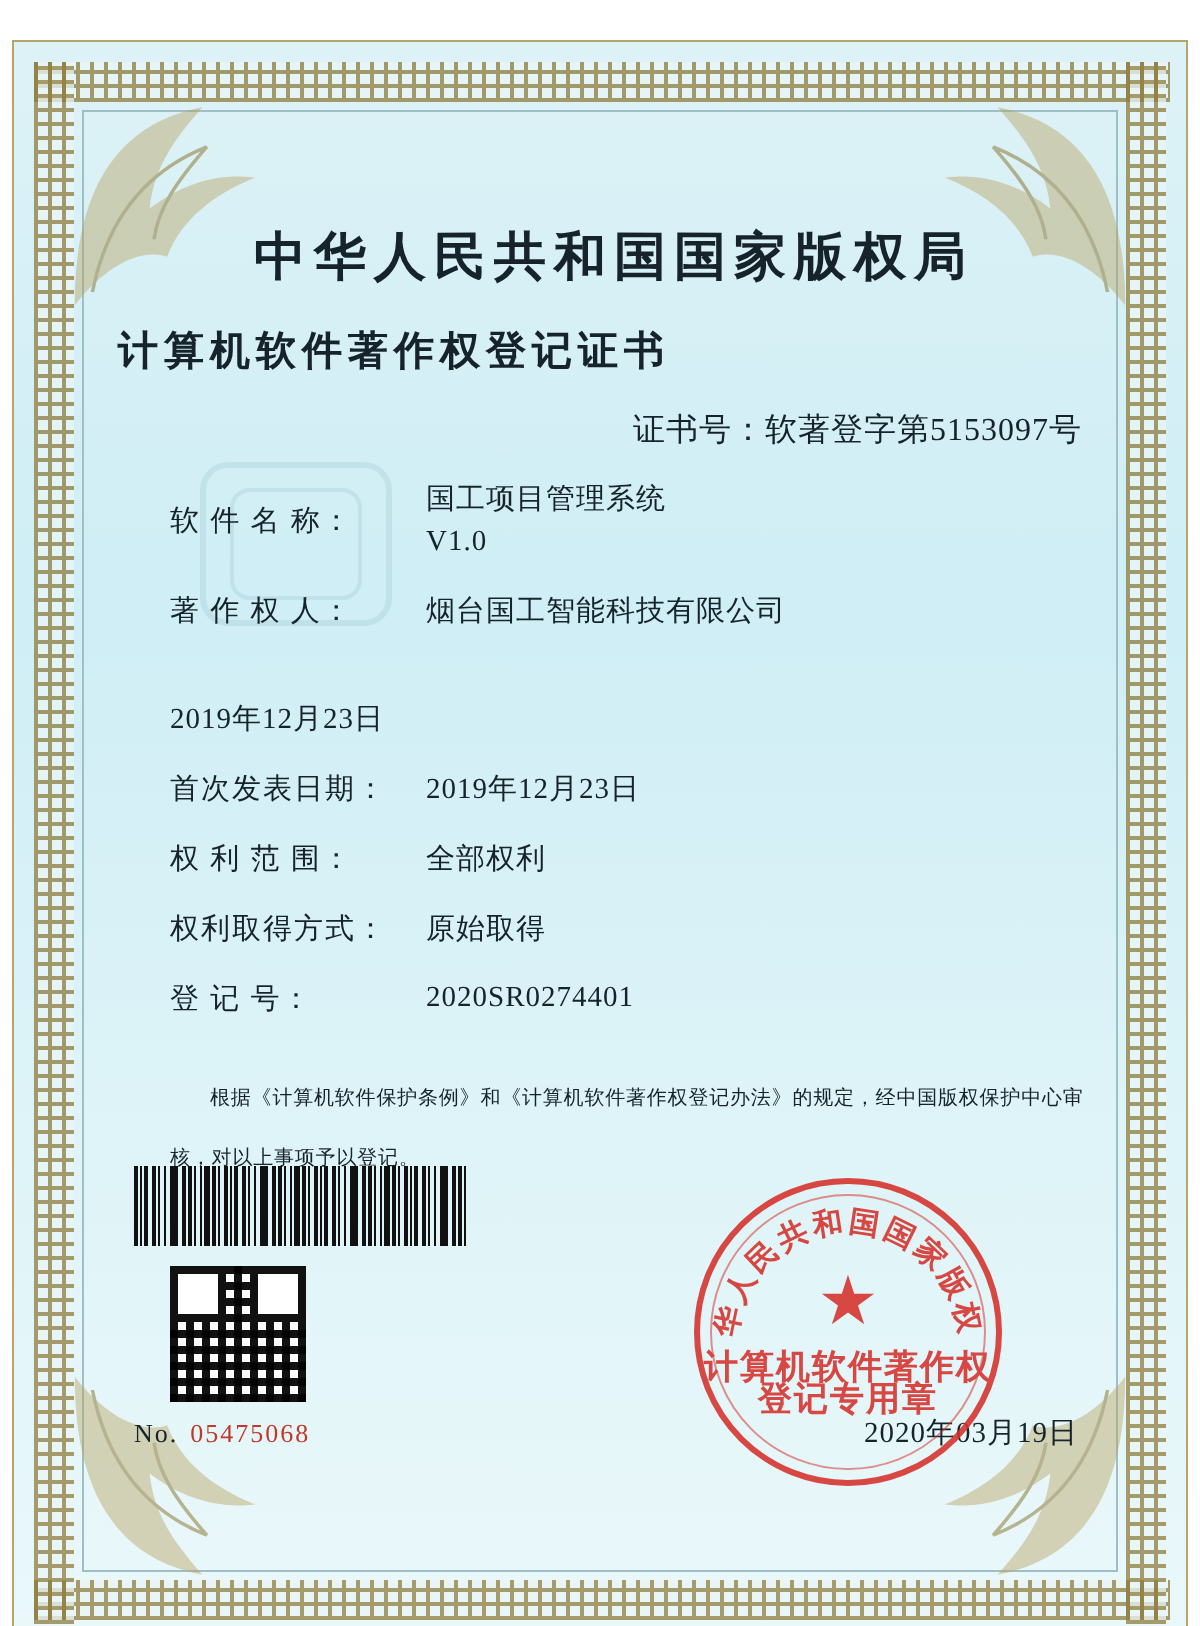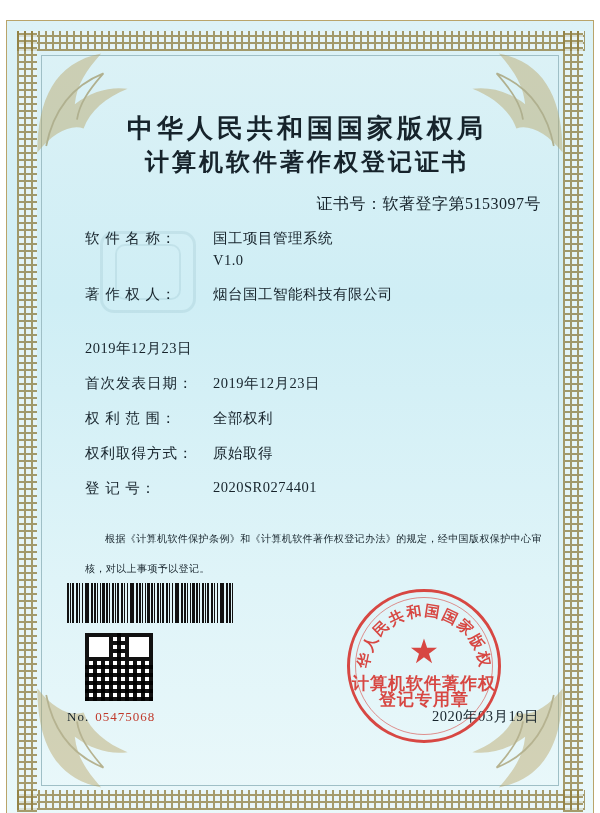--- a/index.html
+++ b/index.html
@@ -98,43 +98,43 @@
 
   .title-main {
     text-align: center;
     font-size: 26px;
     letter-spacing: 4px;
     color: #16232b;
     font-weight: bold;
     margin-top: 30px;
   }
   .title-sub {
-    text-align: center;
-    font-size: 24px;
+    font-size: 20px;
     letter-spacing: 3px;
     color: #16232b;
     font-weight: bold;
+    margin-top: 16px;
   }
 
   .certno {
     text-align: right;
     font-size: 16px;
     color: #16232b;
     margin-top: 16px;
     padding-right: 14px;
     letter-spacing: .5px;
   }
 
   .fields {
     margin-top: 14px;
     padding-left: 26px;
   }
   .row {
     display: flex;
-    align-items: flex-start;
+    align-items: center;
     margin-bottom: 13px;
     font-size: 14.5px;
     color: #16232b;
   }
   .row .lbl {
     width: 128px;
     flex: 0 0 128px;
     letter-spacing: 1px;
     white-space: nowrap;
   }

